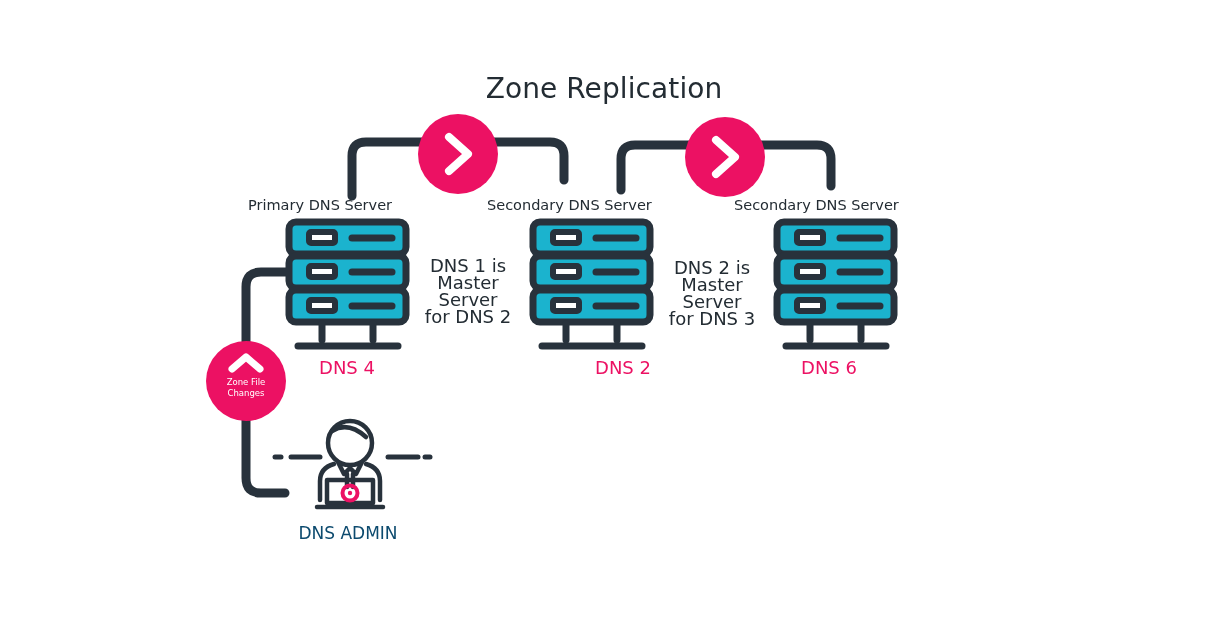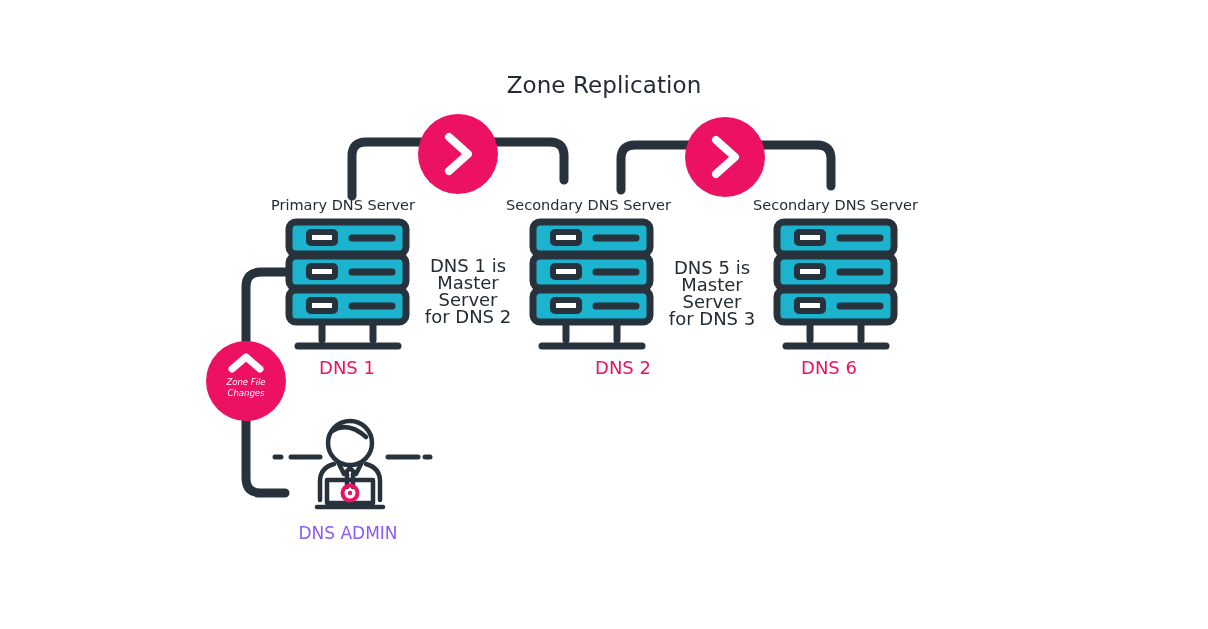--- a/index.html
+++ b/index.html
@@ -22,30 +22,30 @@
     height: 629px;
   }
   .abs { position: absolute; }
 
   
   #diagram-title {
     left: 0;
     top: 72px;
     width: 1208px;
     text-align: center;
-    font-size: 23px;
+    font-size: 28px;
     color: #232c33;
     letter-spacing: 0.1px;
   }
 
   
   .server-caption {
     font-size: 14.5px;
     color: #232c33;
-    text-align: center;
+    text-align: left;
     white-space: nowrap;
   }
 
   
   .dns-label {
     font-size: 18px;
     color: #ec1163;
     text-align: center;
     white-space: nowrap;
   }
@@ -58,27 +58,26 @@
     text-align: center;
     white-space: pre-line;
   }
   .zone-badge-text {
     color: #ffffff;
     font-size: 8.5px;
     line-height: 10.5px;
     text-align: center;
     white-space: pre-line;
     margin-top: 2px;
-    font-style: italic;
   }
 
   
   #admin-label {
     font-size: 17px;
-    color: #8b5cf6;
+    color: #0c4a6e;
     text-align: center;
     white-space: nowrap;
   }
 </style>
 </head>
 <body>
 
 <svg id="canvas" viewBox="0 0 1208 629" xmlns="http://www.w3.org/2000/svg">
 
   <path d="M 352 196 L 352 156 Q 352 142 366 142 L 550 142 Q 564 142 564 156 L 564 180" fill="none" stroke="#28323c" stroke-width="9" stroke-linecap="round"></path>
@@ -185,27 +184,27 @@
     <path d="M 232 369 L 246 357 L 260 369" fill="none" stroke="#ffffff" stroke-width="7" stroke-linecap="round" stroke-linejoin="round"></path>
   </g>
 </svg>
 
 <div class="abs" id="diagram-title">Zone Replication</div>
 
 <div class="abs server-caption" style="left:248px; top:197px; width:190px;">Primary DNS Server</div>
 <div class="abs server-caption" style="left:487px; top:197px; width:203px;">Secondary DNS Server</div>
 <div class="abs server-caption" style="left:734px; top:197px; width:203px;">Secondary DNS Server</div>
 
-<div class="abs dns-label" style="left:272px; top:357px; width:150px;">DNS 1</div>
+<div class="abs dns-label" style="left:272px; top:357px; width:150px;">DNS 4</div>
 <div class="abs dns-label" style="left:548px; top:357px; width:150px;">DNS 2</div>
 <div class="abs dns-label" style="left:754px; top:357px; width:150px;">DNS 6</div>
 
 <div class="abs relation-note" style="left:406px; top:257px; width:124px;">DNS 1 is
 Master Server
 for DNS 2</div>
-<div class="abs relation-note" style="left:650px; top:259px; width:124px;">DNS 5 is
+<div class="abs relation-note" style="left:650px; top:259px; width:124px;">DNS 2 is
 Master Server
 for DNS 3</div>
 
 <div class="abs zone-badge-text" style="left:206px; top:375px; width:80px;">Zone File
 Changes</div>
 
 <div class="abs" id="admin-label" style="left:273px; top:523px; width:150px;">DNS ADMIN</div>
 
 </body></html>

